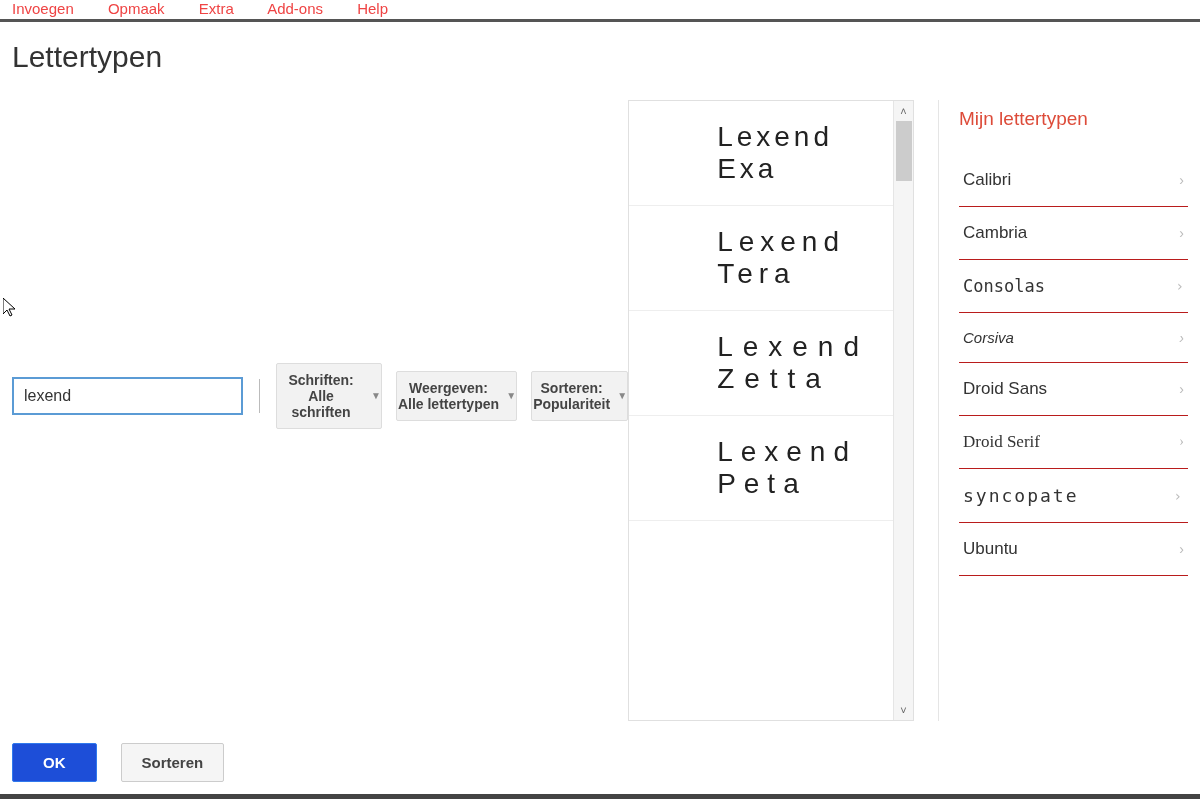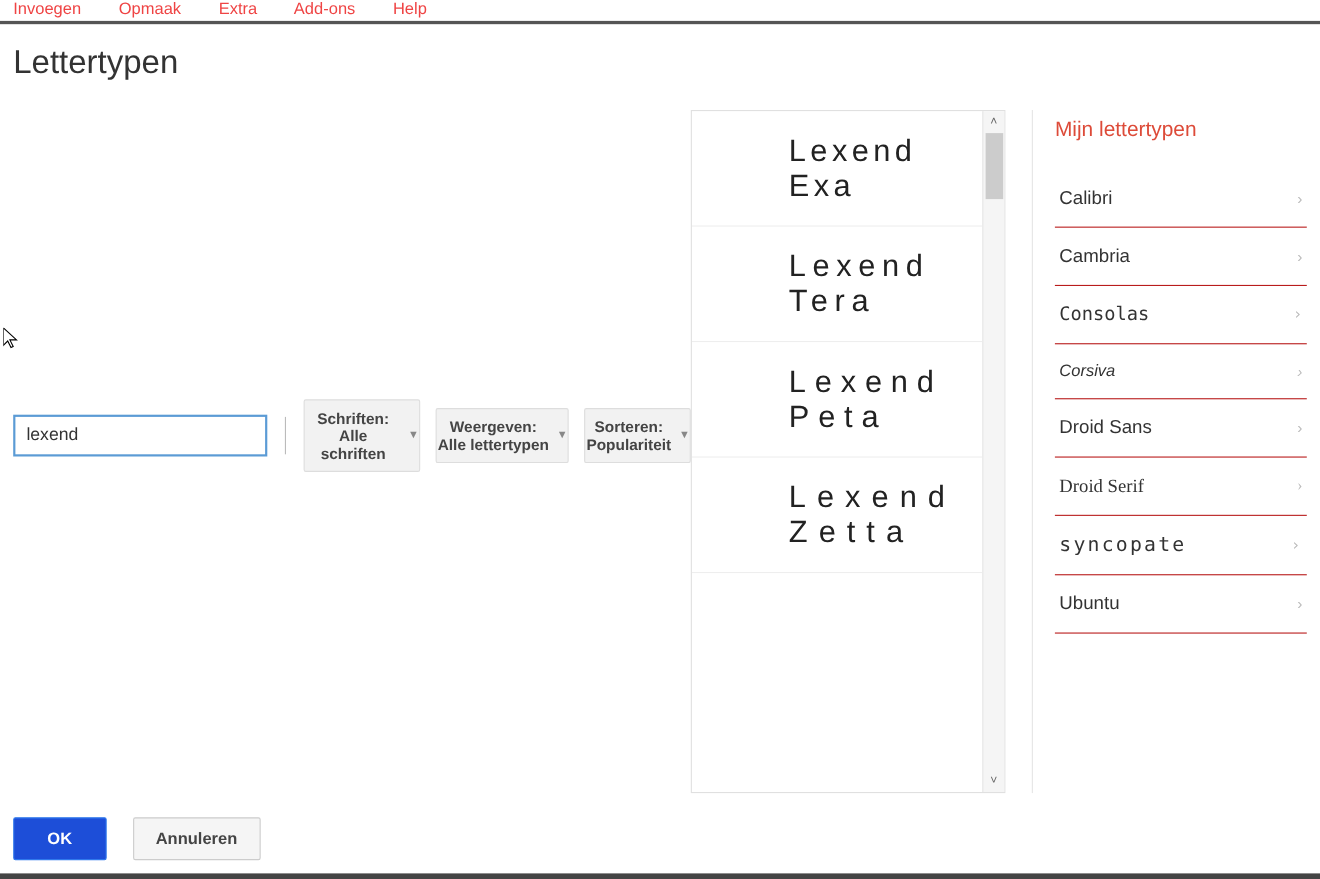--- a/index.html
+++ b/index.html
@@ -234,22 +234,22 @@
           <button class="filter-btn">
             <span>Sorteren: Populariteit</span>
             <span class="caret">▼</span>
           </button>
         </div>
 
         <div class="font-list-wrap">
           <div class="font-list">
             <div class="font-item wide1">Lexend Exa</div>
             <div class="font-item wide2">Lexend Tera</div>
+            <div class="font-item wide4">Lexend Zetta</div>
             <div class="font-item wide3">Lexend Peta</div>
-            <div class="font-item wide4">Lexend Zetta</div>
           </div>
           <div class="scrollbar">
             <div class="scroll-arrow">˄</div>
             <div class="scroll-thumb"></div>
             <div class="scroll-track"></div>
             <div class="scroll-arrow">˅</div>
           </div>
         </div>
       </div>
 
@@ -285,21 +285,21 @@
         </div>
         <div class="myfont-item">
           <span>Ubuntu</span>
           <span class="chev">›</span>
         </div>
       </div>
     </div>
 
     <div class="dialog-footer">
       <button class="btn-ok">OK</button>
-      <button class="btn-cancel">Annuleren</button>
+      <button class="btn-cancel">Sorteren</button>
     </div>
   </div>
 
   <div class="cursor-arrow">
     <svg width="16" height="20" viewBox="0 0 16 20">
       <path d="M0 0 L0 16 L4 12 L7 18 L9 17 L6 11 L12 11 Z" fill="white" stroke="black" stroke-width="1"></path>
     </svg>
   </div>
 </div>
 

